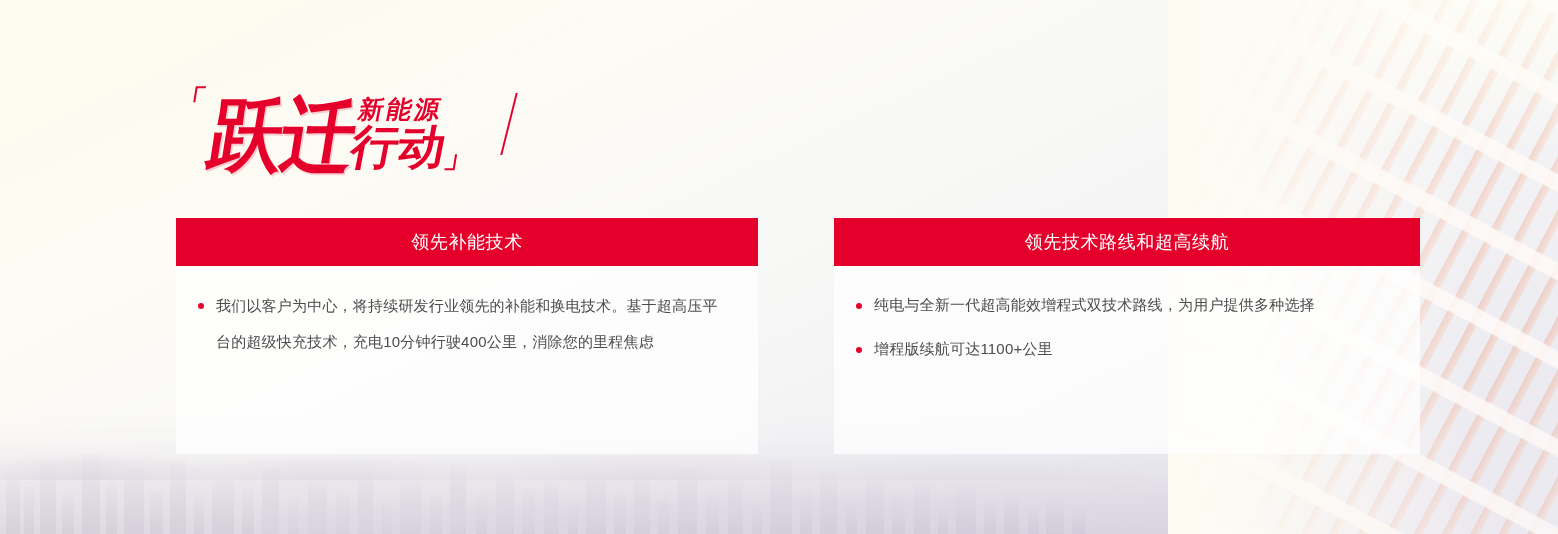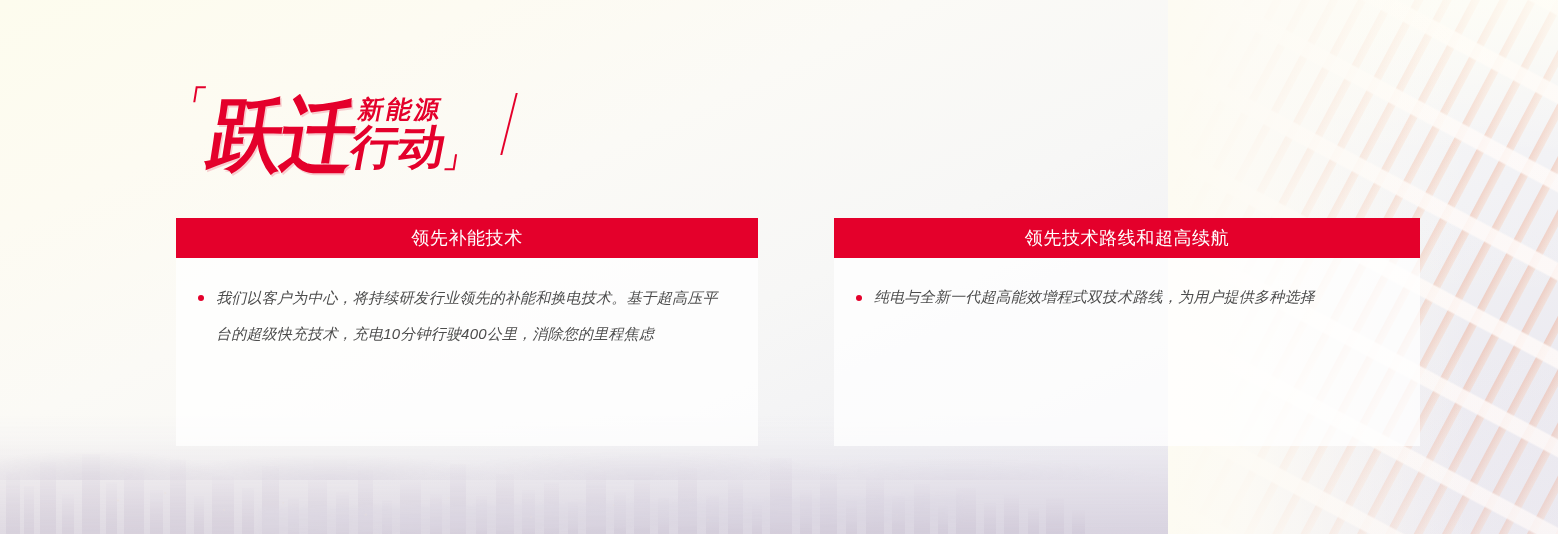--- a/index.html
+++ b/index.html
@@ -234,37 +234,36 @@
 
   
   .card {
     position: absolute;
     top: 218px;
   }
   .card-1 { left: 176px;  width: 582px; }
   .card-2 { left: 834px;  width: 586px; }
 
   .card-head {
-    height: 40px;
+    height: 48px;
     background: #e4002b;
     display: flex;
     align-items: center;
     justify-content: center;
   }
   .card-head-title {
     color: #ffffff;
     font-size: 18px;
     font-weight: 500;
     letter-spacing: .6px;
   }
   .card-body {
     background: rgba(255,255,255,.74);
     padding: 22px 28px 20px 18px;
     box-sizing: border-box;
-    font-style: italic;
   }
   .card-1 .card-body { height: 188px; }
   .card-2 .card-body { height: 188px; }
 
   .bullet-list {
     list-style: none;
     margin: 0;
     padding: 0;
   }
   .bullet-item {
@@ -389,17 +388,21 @@
   <div class="card card-2">
     <div class="card-head">
       <span class="card-head-title">领先技术路线和超高续航</span>
     </div>
     <div class="card-body">
       <ul class="bullet-list">
         <li class="bullet-item">
           <span class="bullet-dot"></span>
           <span>纯电与全新一代超高能效增程式双技术路线，为用户提供多种选择</span>
         </li>
+        <li class="bullet-item">
+          <span class="bullet-dot"></span>
+          <span>增程版续航可达1100+公里</span>
+        </li>
       </ul>
     </div>
   </div>
 
 </div>
 
 </body></html>

